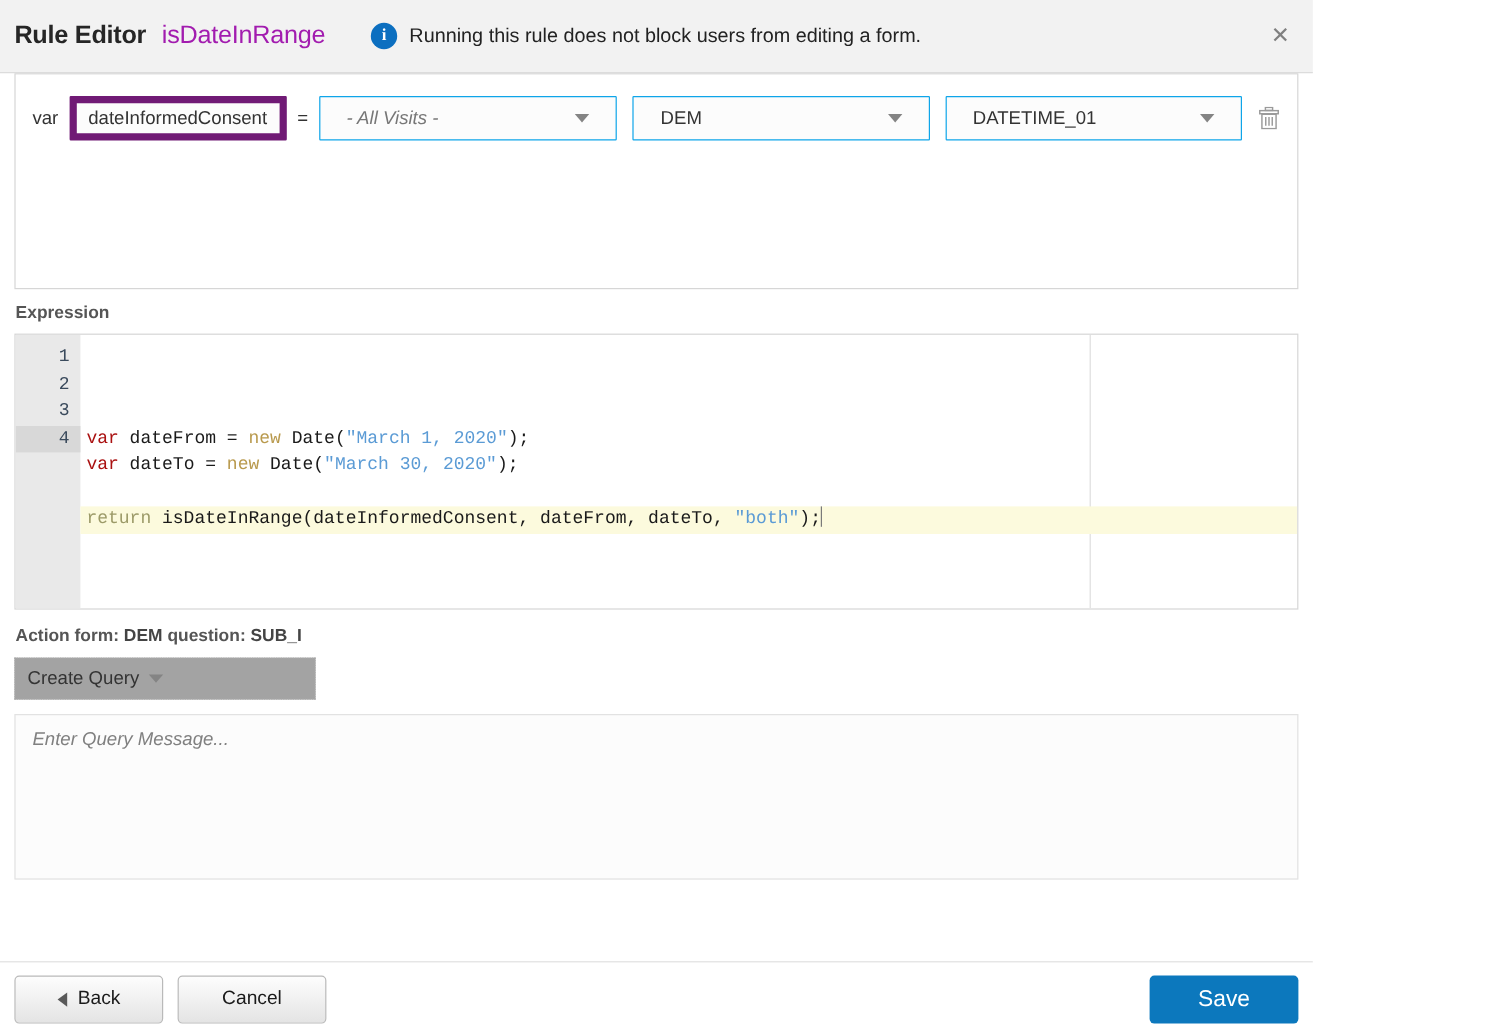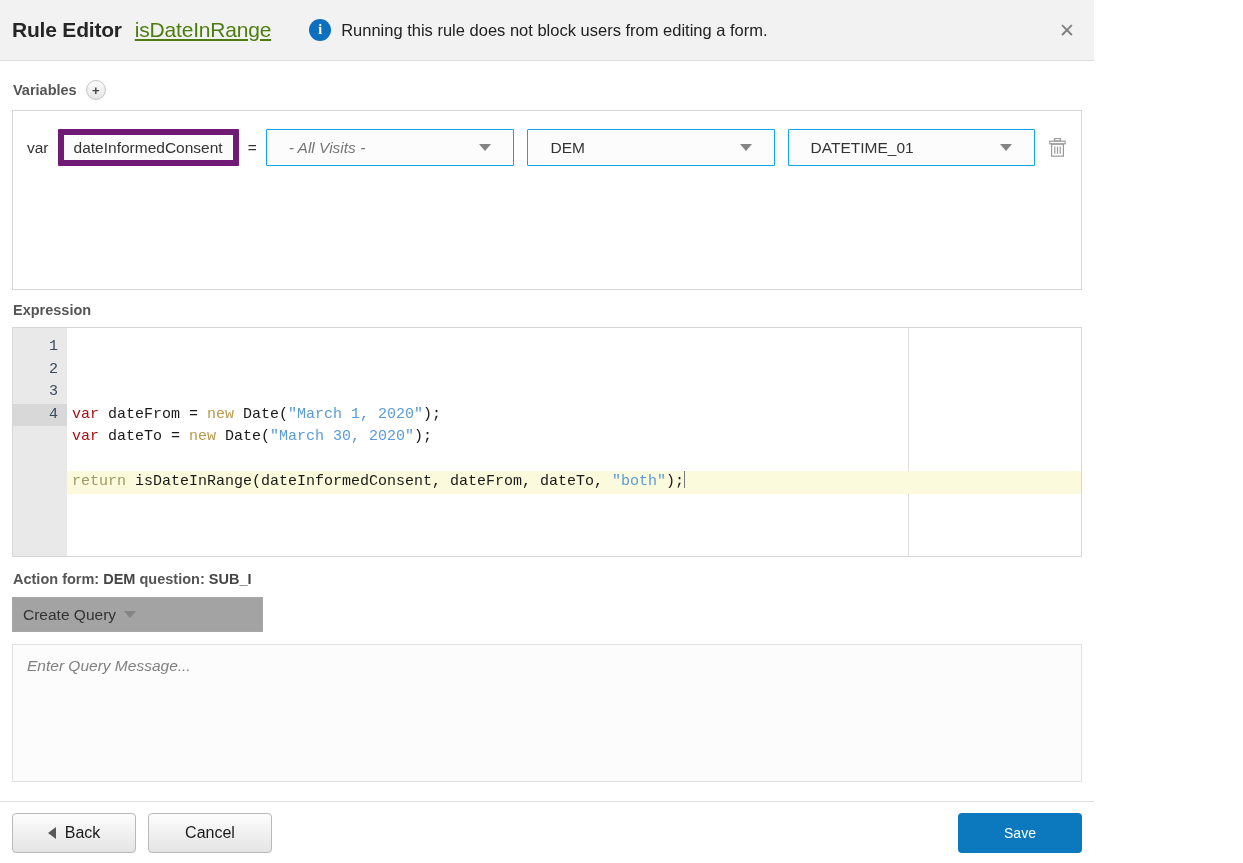--- a/index.html
+++ b/index.html
@@ -30,24 +30,23 @@
     position: relative;
   }
   .hdr-title {
     font-size: 21px;
     font-weight: bold;
     color: #262626;
     letter-spacing: -0.2px;
   }
   .hdr-rulename {
     font-size: 21px;
-    color: #4d7c0f;
+    color: #a21caf;
     margin-left: 13px;
     letter-spacing: -0.2px;
-    text-decoration: underline;
   }
   .hdr-note {
     display: flex;
     align-items: center;
     margin-left: 38px;
   }
   .info-icon {
     width: 22px; height: 22px;
     border-radius: 50%;
     background: #0c6fc0;
@@ -325,21 +324,21 @@
     border-right: 8px solid #595959;
     display: inline-block;
   }
   .btn-primary {
     height: 40px;
     width: 124px;
     border: none;
     border-radius: 4px;
     background: #0c78bd;
     color: #ffffff;
-    font-size: 14px;
+    font-size: 19px;
     cursor: pointer;
     font-family: "Liberation Sans", sans-serif;
   }
 </style>
 </head>
 <body>
 
 <div class="app">
 
   <div class="header">
@@ -347,24 +346,20 @@
     <span class="hdr-rulename">isDateInRange</span>
     <span class="hdr-note">
       <span class="info-icon">i</span>
       <span class="hdr-note-text">Running this rule does not block users from editing a form.</span>
     </span>
     <button class="close-btn">✕</button>
   </div>
 
   <div class="body">
 
-    <div class="section-label lbl-variables">
-      <span>Variables</span>
-      <button class="add-btn">+</button>
-    </div>
 
     <div class="vars-panel">
       <div class="var-row">
         <span class="var-kw">var</span>
         <div class="txtfield var-name">dateInformedConsent</div>
         <span class="var-eq">=</span>
 
         <div class="sel sel-visit placeholder-val">
           <span class="sel-text">- All Visits -</span>
           <span class="caret"></span>

